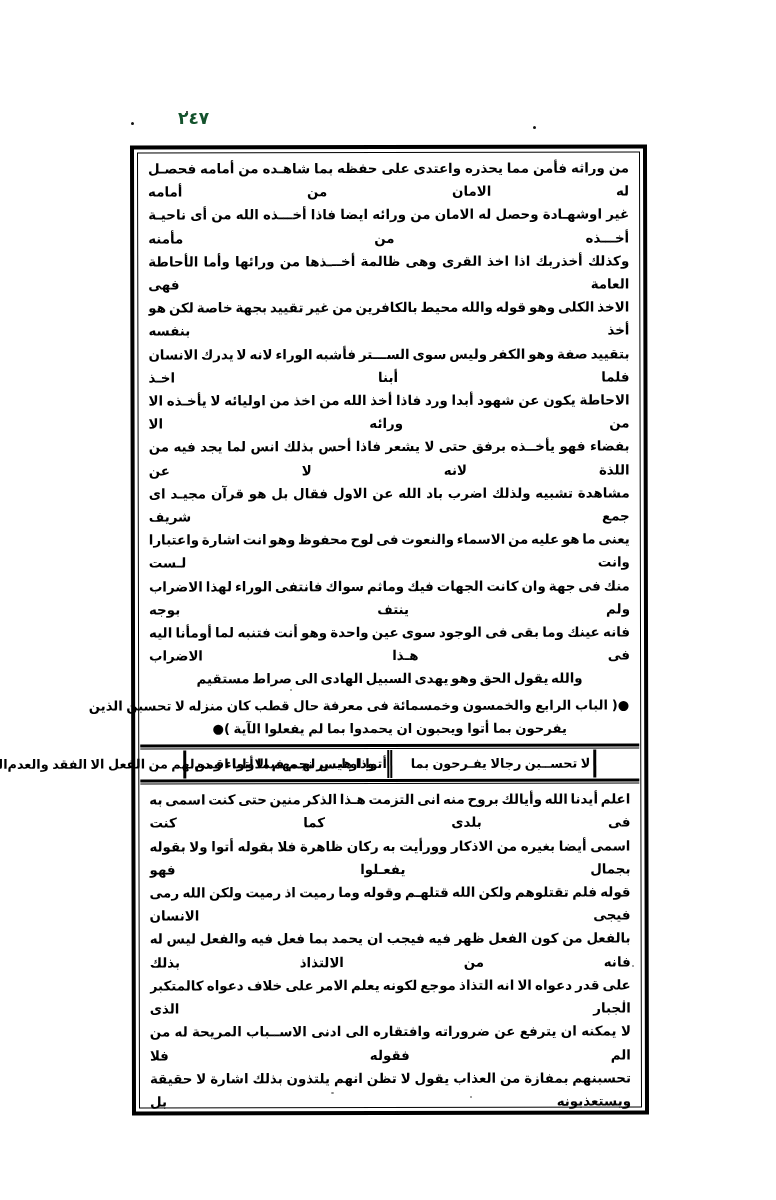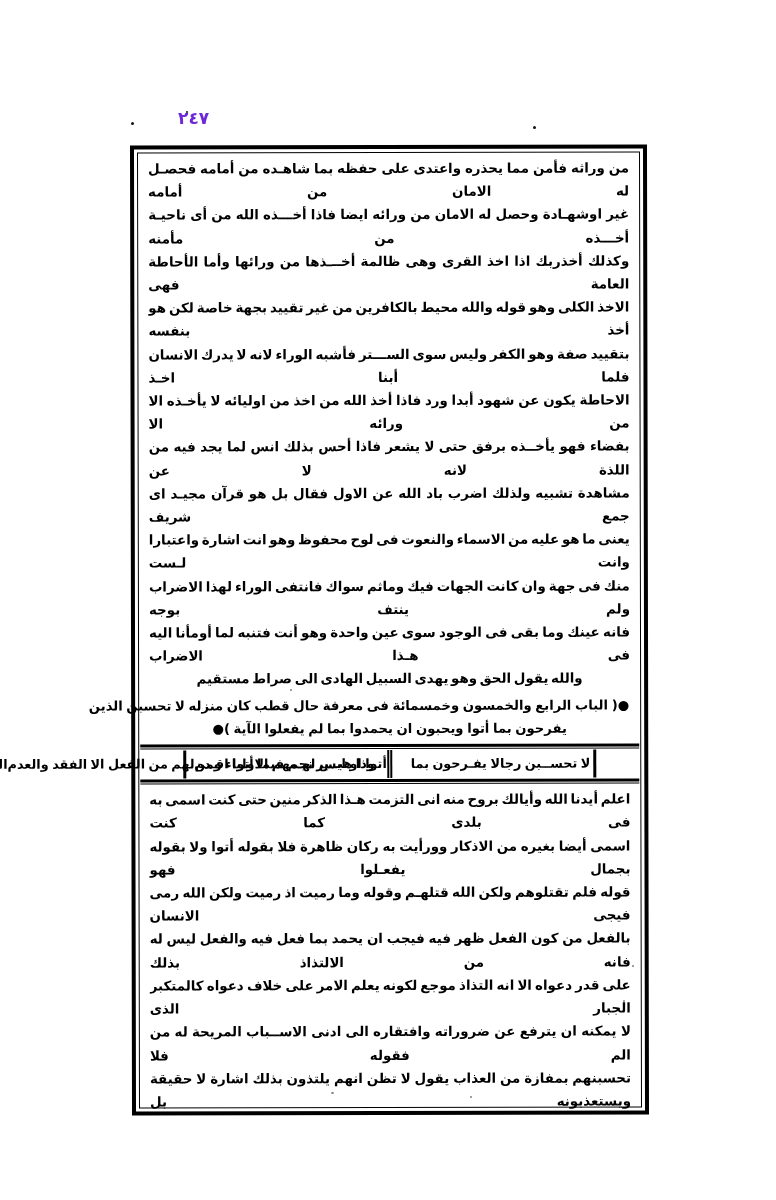--- a/index.html
+++ b/index.html
@@ -19,21 +19,21 @@
   }
 
   
   .folio {
     position: absolute;
     top: 108px;
     left: 178px;
     font-family: "DejaVu Sans", sans-serif;
     font-size: 17px;
     font-weight: 700;
-    color: #6d28d9;
+    color: #14532d;
     letter-spacing: 1px;
     direction: rtl;
     text-align: right;
   }
   .folio-tick {
     position: absolute;
     width: 3px;
     height: 3px;
     background: #111;
     border-radius: 50%;

